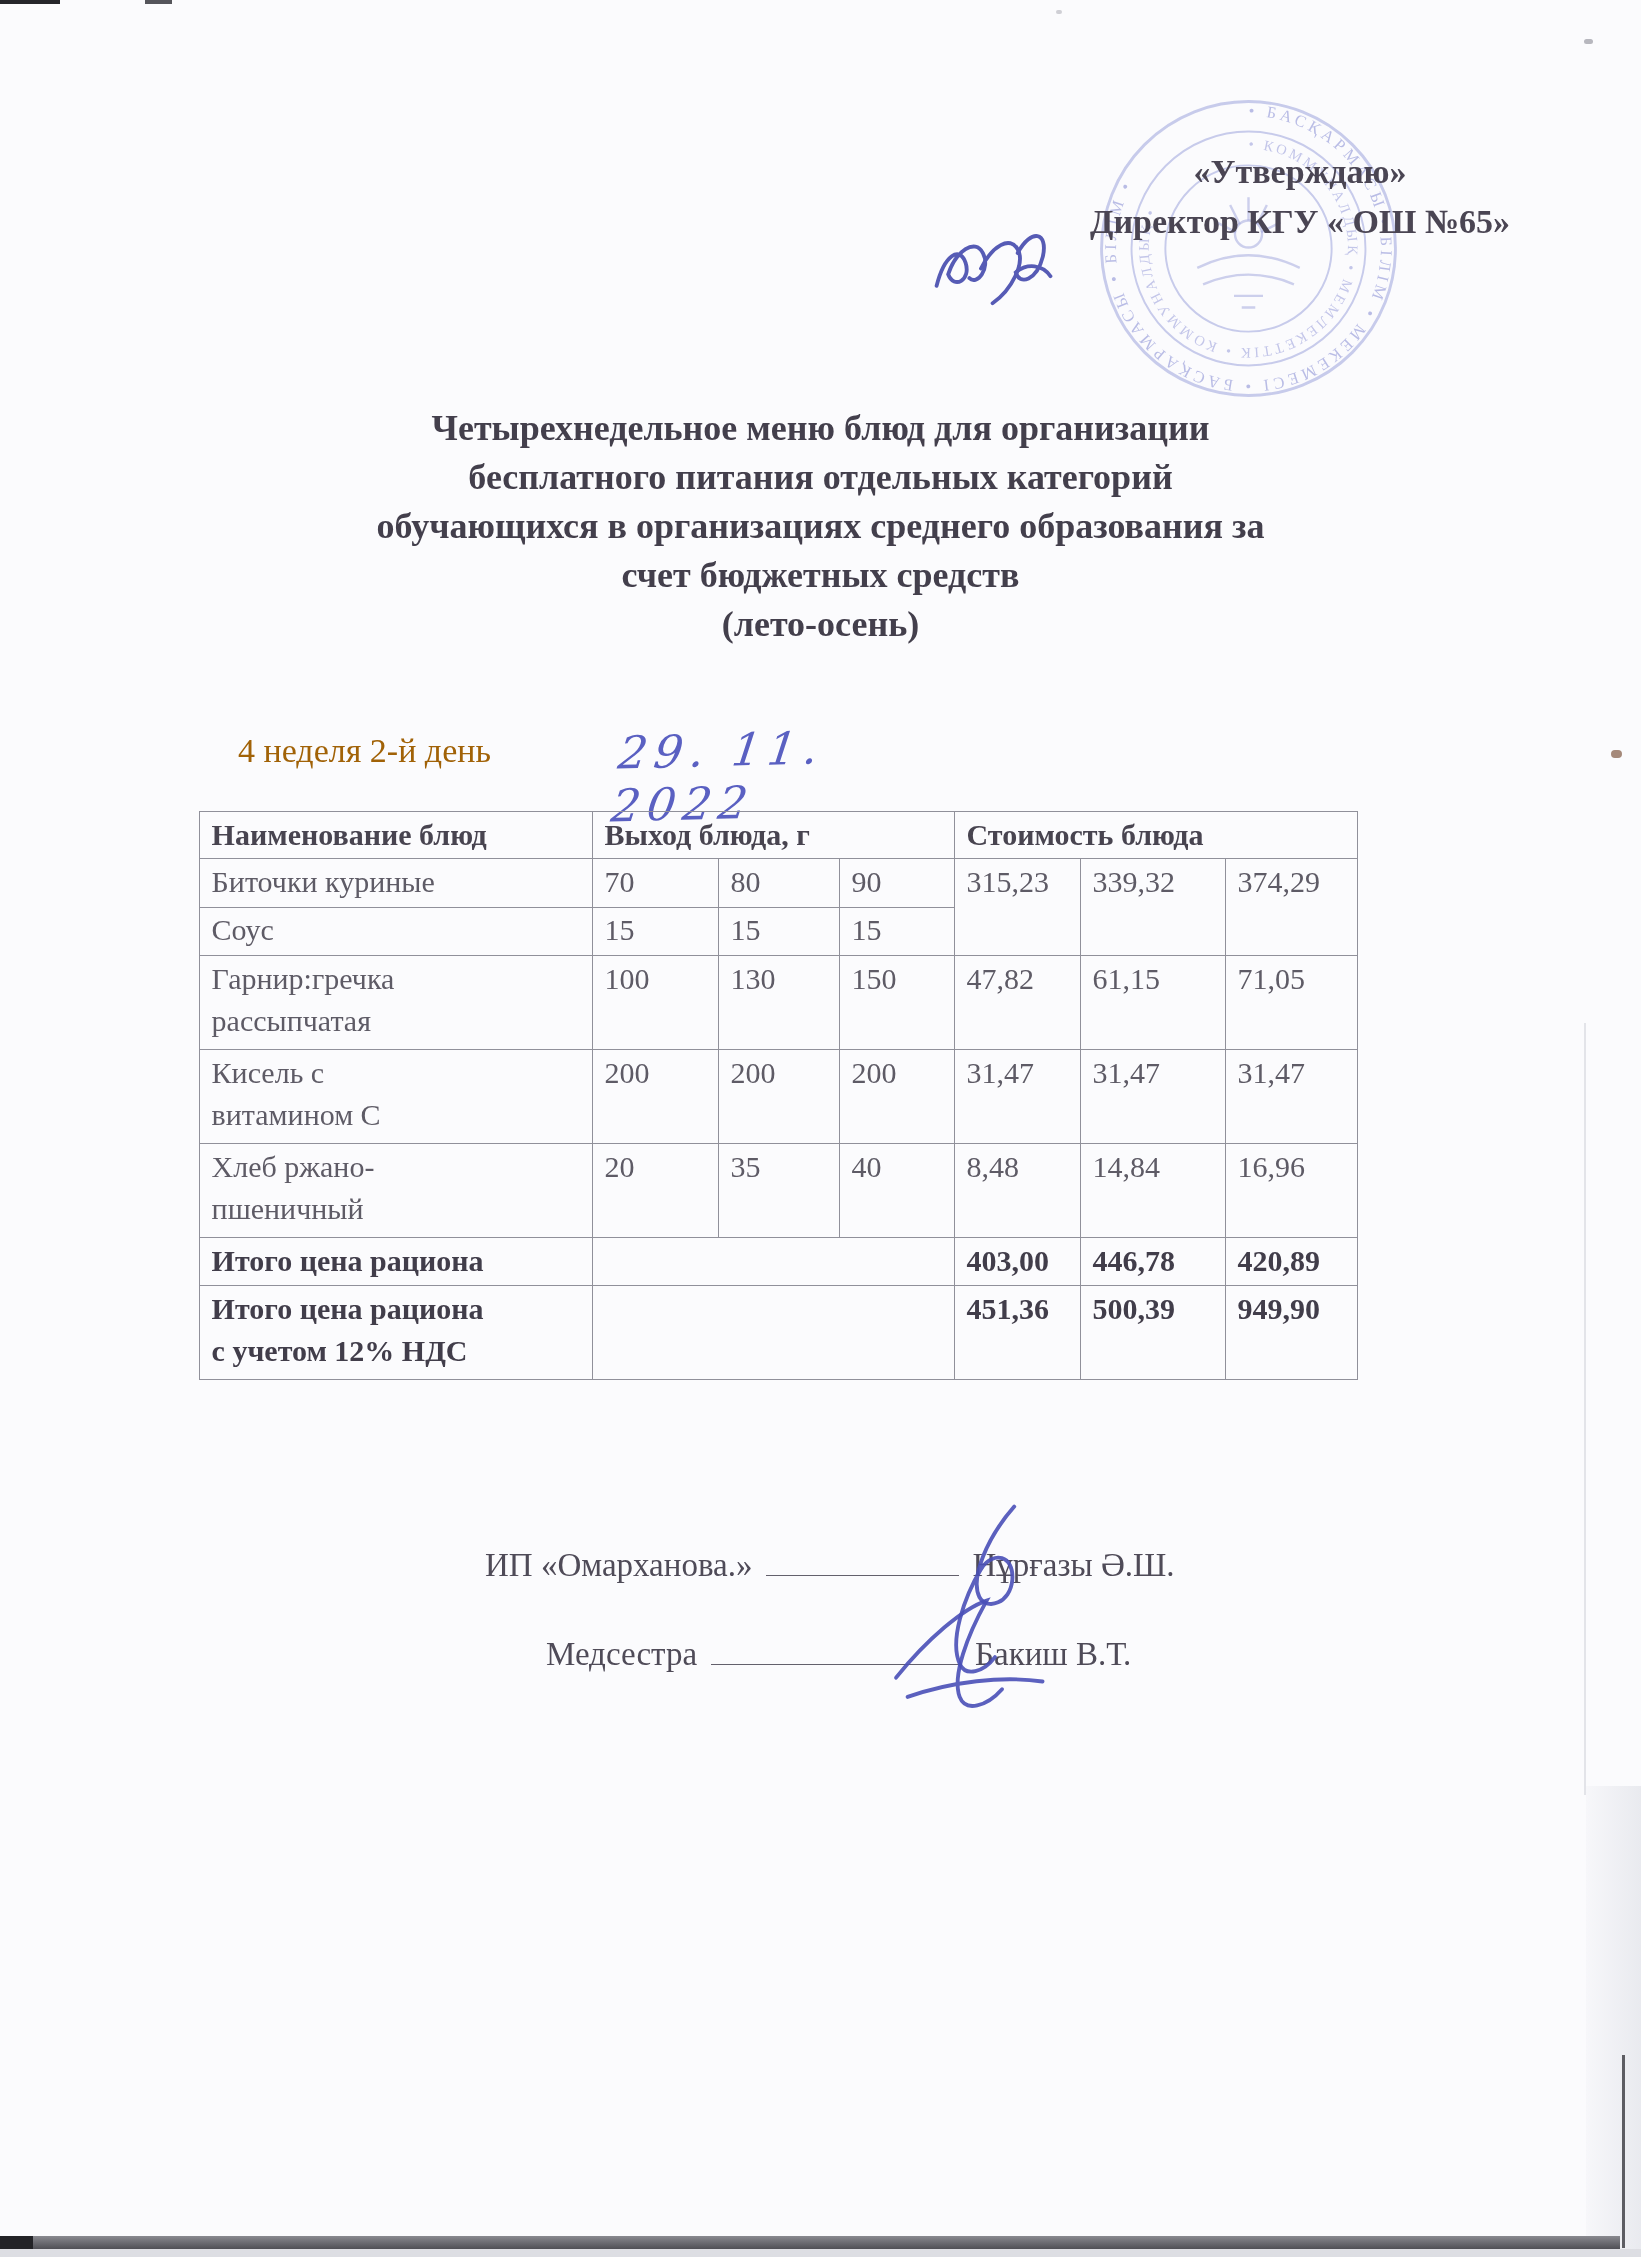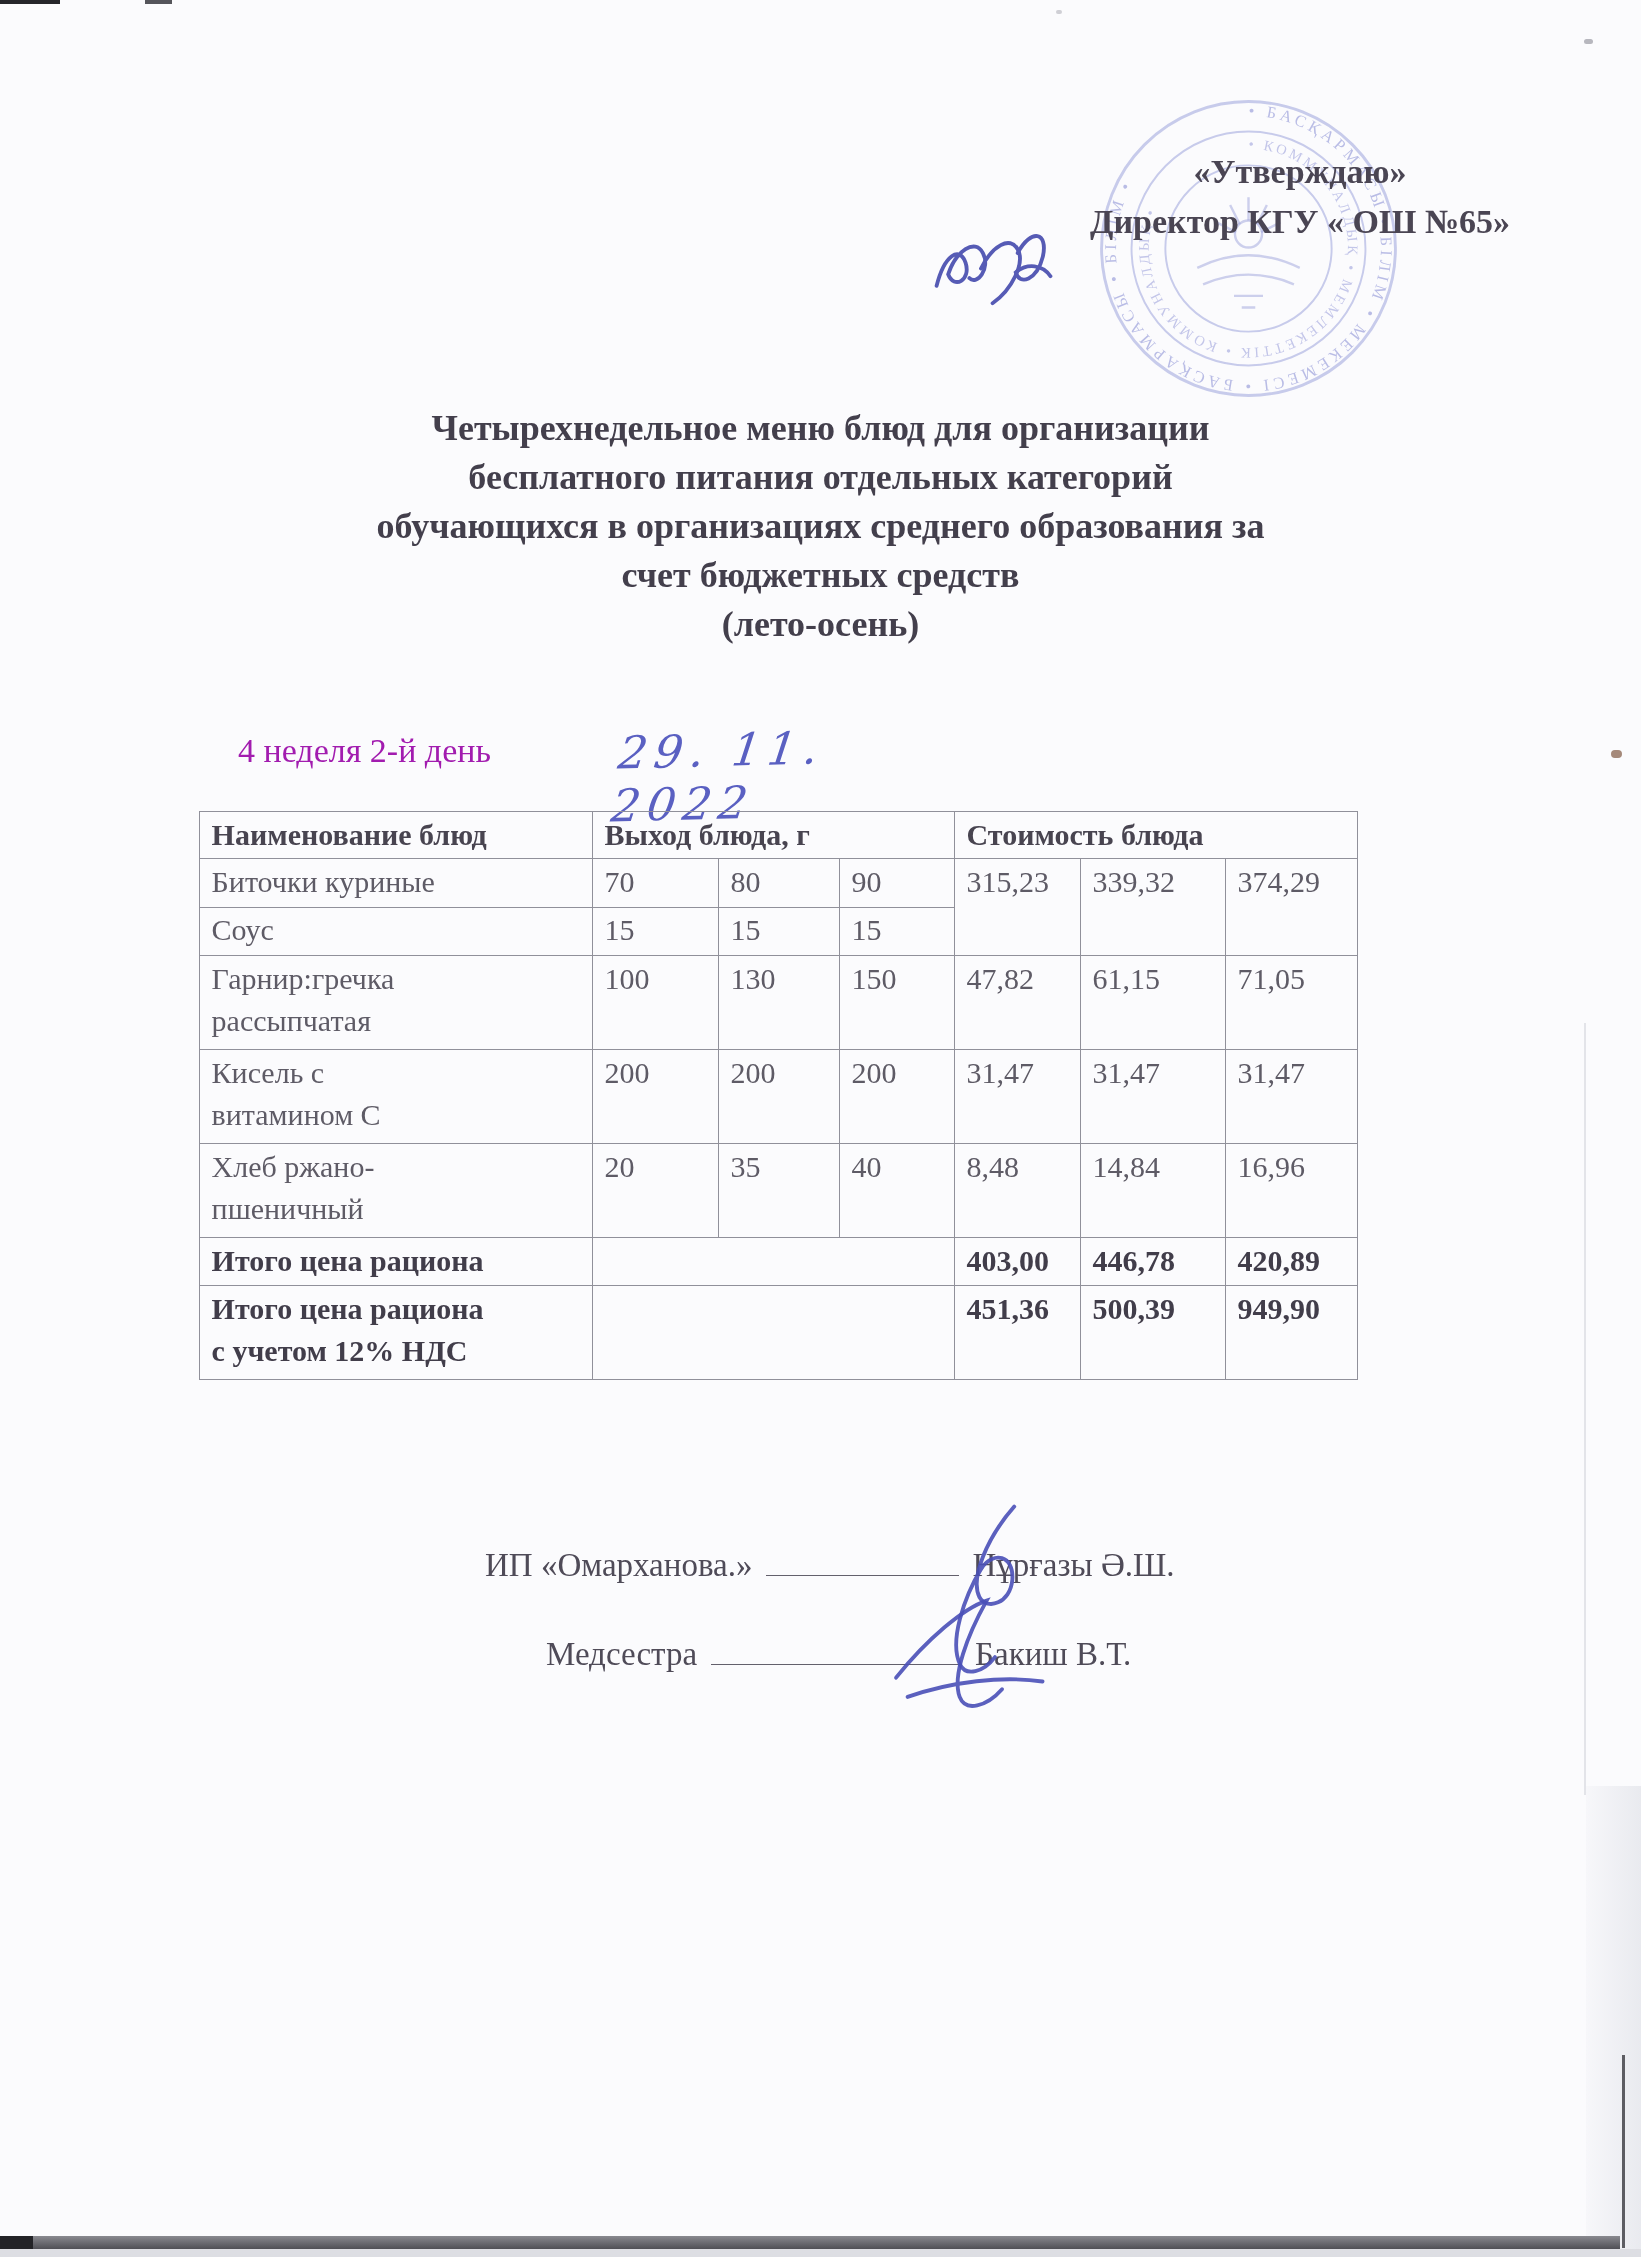--- a/index.html
+++ b/index.html
@@ -38,21 +38,21 @@
   }
   .dir-sig{left:925px;top:220px;width:222px;height:97px;z-index:6;}
 
   
   .doc-title{
     top:404px;left:270px;width:1101px;text-align:center;
     font-weight:bold;font-size:36px;line-height:49px;color:#433f4c;
     white-space:pre-line;z-index:4;
   }
 
-  .week-label{top:732px;left:238px;font-size:34px;color:#a21caf;}
+  .week-label{top:732px;left:238px;font-size:34px;color:#a16207;}
   .hand-date{
     top:722px;left:616px;width:348px;
     font-size:45px;font-style:italic;letter-spacing:6.8px;
     color:#5a60c2;transform:skewX(-9deg) rotate(-1.5deg);
     font-family:"DejaVu Serif",serif;
   }
 
   
   table.menu{
     position:absolute;top:792px;left:199px;width:1159px;

